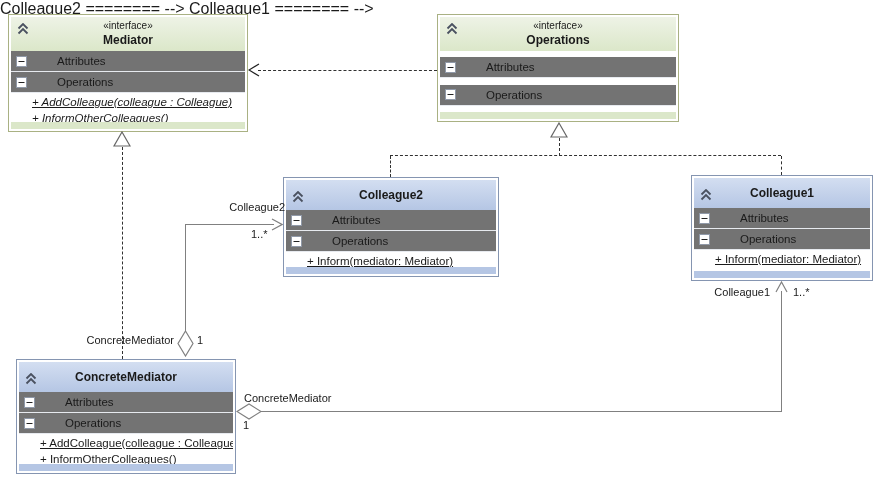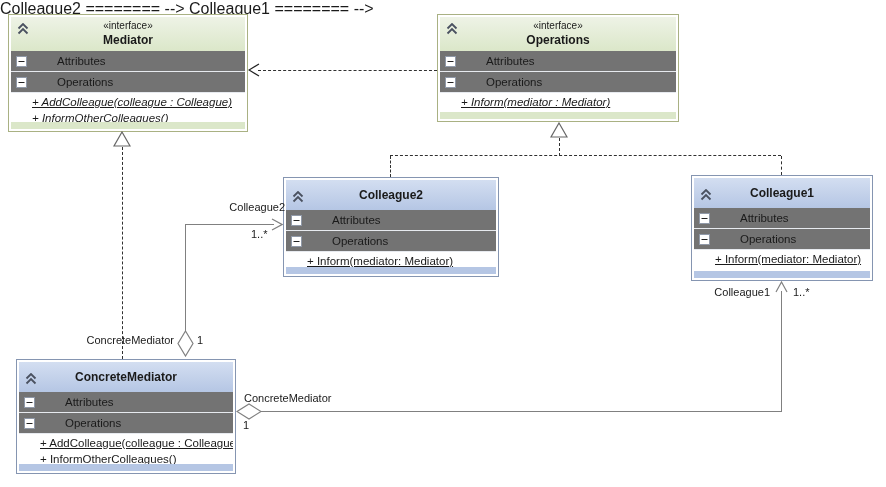--- a/index.html
+++ b/index.html
@@ -117,23 +117,20 @@
     </div>
     <div class="box-row">
       <span class="minusbox">
         <svg width="11" height="11">
             <rect x="0.5" y="0.5" width="10" height="10" fill="#fff" stroke="#9099a8"></rect>
             <line x1="2.5" y1="5.5" x2="8.5" y2="5.5" stroke="#222"></line>
           </svg>
       </span>
       <span class="row-label">Operations</span>
     </div>
-    <div class="box-methods">
-      <div class="method">+ Inform(mediator : Mediator)</div>
-    </div>
     <div class="box-footer"></div>
   </div>
 
   
   <div class="uml-box klass" style="left:283px; top:177px; width:216px; height:100px;">
     <div class="box-header" style="height:30px;">
       <span class="chevron" style="top:9px;">
         <svg width="14" height="12" viewBox="0 0 14 12">
             <path d="M2.5 5.5 L7 1 L11.5 5.5" fill="none" stroke="#4a5160" stroke-width="1.8"></path>
             <path d="M2.5 10.5 L7 6 L11.5 10.5" fill="none" stroke="#4a5160" stroke-width="1.8"></path>

